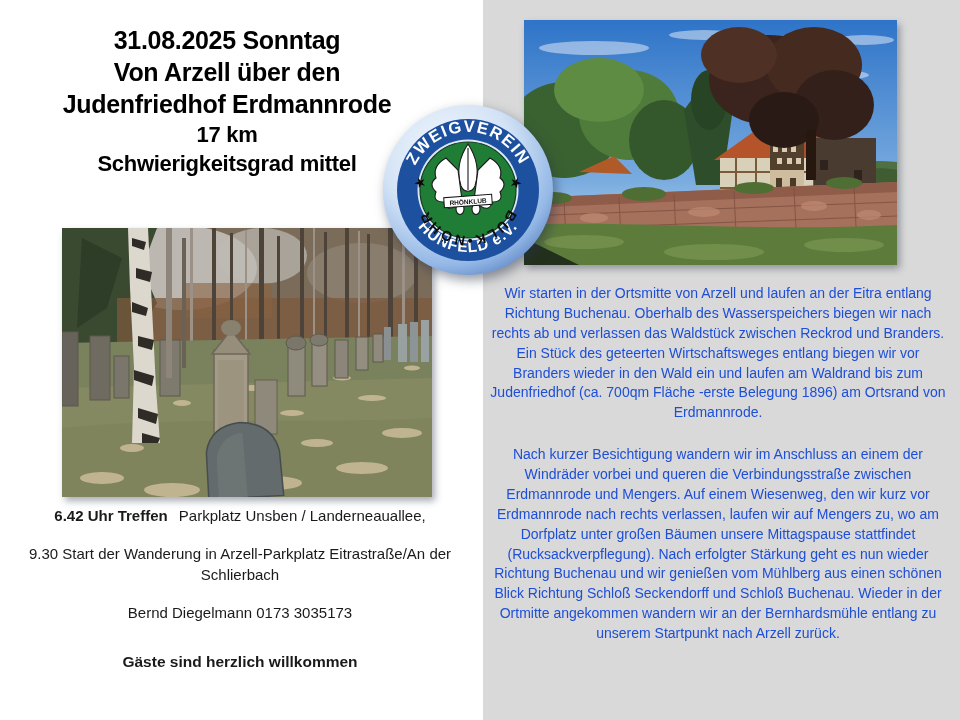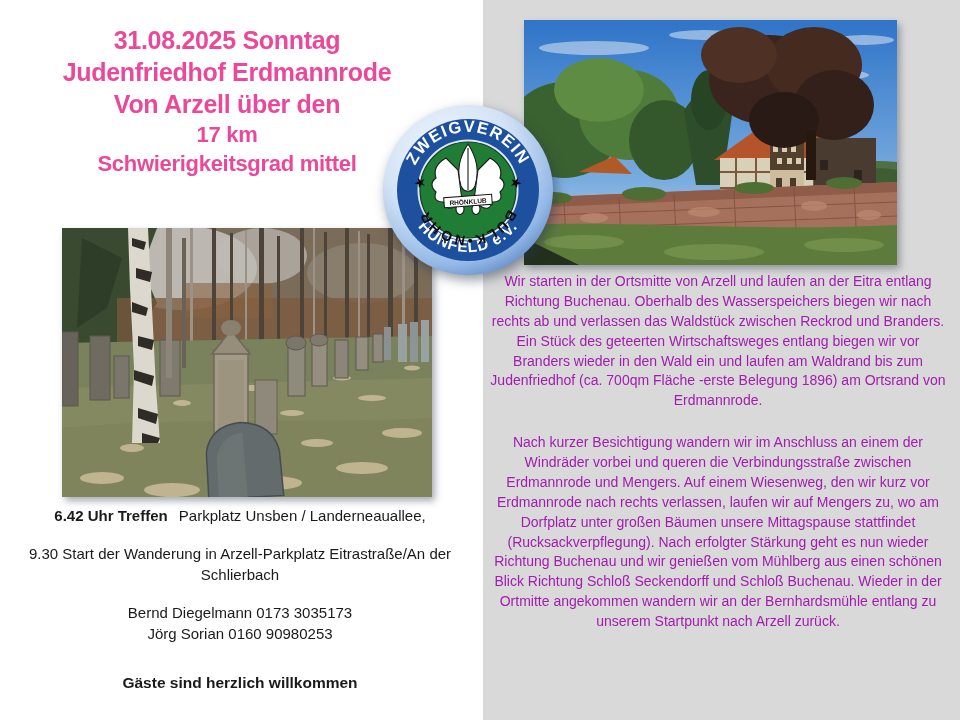--- a/index.html
+++ b/index.html
@@ -2,52 +2,52 @@
 <html><head>
 <meta charset="utf-8">
 <style>
   html,body{margin:0;padding:0;background:#888;}
   .page{
     position:relative;width:960px;height:720px;background:#ffffff;
     font-family:"Liberation Sans",sans-serif;overflow:hidden;margin:0 auto;
   }
   .gray-panel{position:absolute;left:483px;top:0;width:477px;height:720px;background:#d9d9d9;}
   
-  .title-block{position:absolute;left:12px;top:24px;width:430px;text-align:center;color:#ec4899;font-weight:700;}
+  .title-block{position:absolute;left:12px;top:24px;width:430px;text-align:center;color:#000000;font-weight:700;}
   .title-line{font-size:25px;line-height:32px;letter-spacing:-0.3px;}
   .title-line.small{font-size:22px;line-height:29px;}
   
   .photo{position:absolute;box-shadow:3px 4px 7px rgba(60,70,90,.45);}
   .photo-cemetery{left:62px;top:228px;width:370px;height:269px;}
   .photo-castle{left:524px;top:20px;width:373px;height:245px;}
   .photo svg{display:block;}
   
   .logo{position:absolute;left:382px;top:104px;width:172px;height:172px;filter:drop-shadow(3px 5px 6px rgba(40,50,70,.5));}
   
   .details-block{position:absolute;left:15px;top:505px;width:450px;text-align:center;color:#1a1a1a;font-size:15px;line-height:1.4;}
   .details-row{margin-bottom:17px;}
   .bold{font-weight:700;}
   .meeting-place{margin-left:7px;}
   .org-heading{font-weight:700;}
   .guests{font-weight:700;margin-top:28px;font-size:15.5px;}
   
-  .description-block{position:absolute;left:487px;top:272px;width:462px;text-align:center;color:#a21caf;font-size:14px;line-height:1.42;}
+  .description-block{position:absolute;left:487px;top:284px;width:462px;text-align:center;color:#1d4ed8;font-size:14px;line-height:1.42;}
   .description-block p{margin:0 0 22px 0;}
 </style>
 </head>
 <body>
 
 <div class="page">
 
   <div class="gray-panel"></div>
 
   <div class="title-block">
     <div class="title-line">31.08.2025 Sonntag</div>
+    <div class="title-line">Von Arzell über den</div>
     <div class="title-line">Judenfriedhof Erdmannrode</div>
-    <div class="title-line">Von Arzell über den</div>
     <div class="title-line small">17 km</div>
     <div class="title-line small">Schwierigkeitsgrad mittel</div>
   </div>
 
   <div class="photo photo-cemetery">
     <svg width="370" height="269" viewBox="0 0 370 269">
       <rect x="0" y="0" width="370" height="269" fill="#7b6c59"></rect>
 
       <ellipse cx="120" cy="40" rx="75" ry="42" fill="#c8c6c1" opacity="0.85"></ellipse>
       <ellipse cx="200" cy="28" rx="45" ry="28" fill="#bdbbb5" opacity="0.7"></ellipse>
@@ -308,21 +308,20 @@
   </div>
 
   <div class="details-block">
     <div class="details-row">
       <span class="bold">6.42 Uhr Treffen</span>
       <span class="meeting-place">Parkplatz Unsben / Landerneauallee,</span>
     </div>
     <div class="details-row">9.30 Start der Wanderung  in Arzell-Parkplatz Eitrastraße/An der Schlierbach</div>
     <div>
       <div>Bernd Diegelmann 0173 3035173</div>
-      <div>Jörg Sorian 0160 90980253</div>
     </div>
     <div class="guests">Gäste sind herzlich willkommen</div>
   </div>
 
   <div class="description-block">
     <p>Wir starten in der Ortsmitte von Arzell und laufen an der Eitra entlang Richtung Buchenau. Oberhalb des Wasserspeichers biegen wir nach rechts ab und verlassen das Waldstück zwischen Reckrod und Branders. Ein Stück des geteerten Wirtschaftsweges entlang biegen wir vor Branders wieder in den Wald ein und laufen am Waldrand bis zum Judenfriedhof (ca. 700qm Fläche -erste Belegung 1896) am Ortsrand von Erdmannrode.</p>
     <p>Nach kurzer Besichtigung  wandern wir im Anschluss an einem der Windräder vorbei und queren die Verbindungsstraße zwischen Erdmannrode und Mengers. Auf einem Wiesenweg, den wir kurz vor Erdmannrode nach rechts verlassen, laufen wir auf Mengers zu, wo am Dorfplatz unter großen Bäumen unsere Mittagspause stattfindet (Rucksackverpflegung). Nach erfolgter Stärkung geht es nun wieder Richtung Buchenau und wir genießen vom Mühlberg aus einen schönen Blick Richtung Schloß Seckendorff und Schloß Buchenau. Wieder in der Ortmitte angekommen  wandern wir an der Bernhardsmühle entlang zu unserem Startpunkt nach Arzell zurück.</p>
   </div>
 
 </div>

